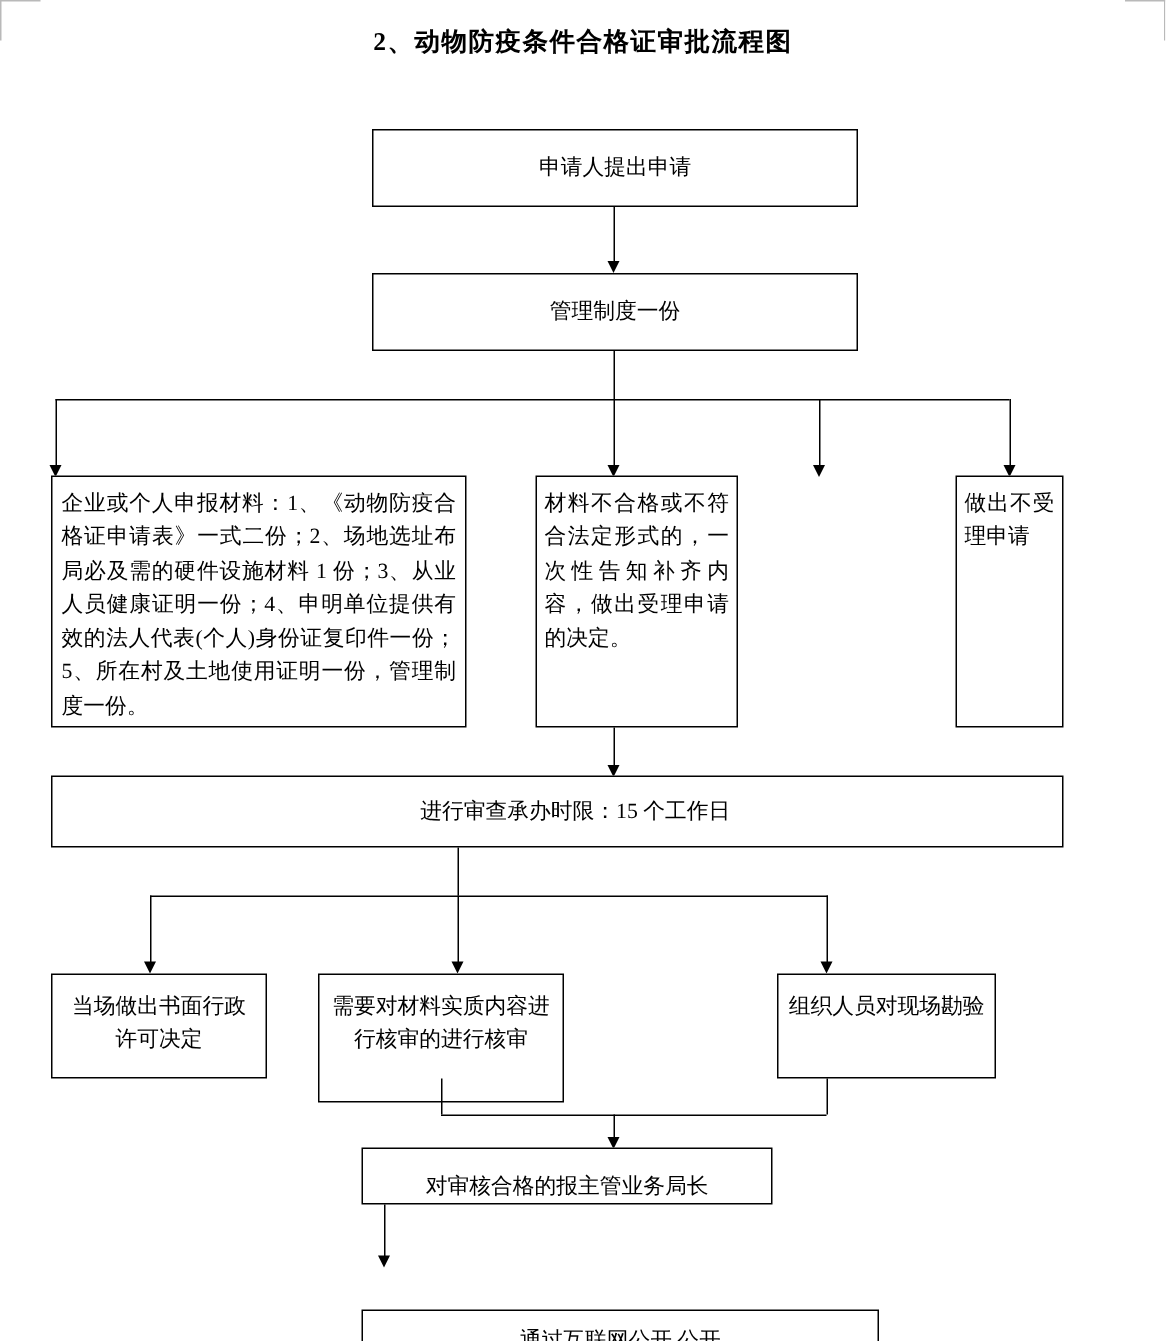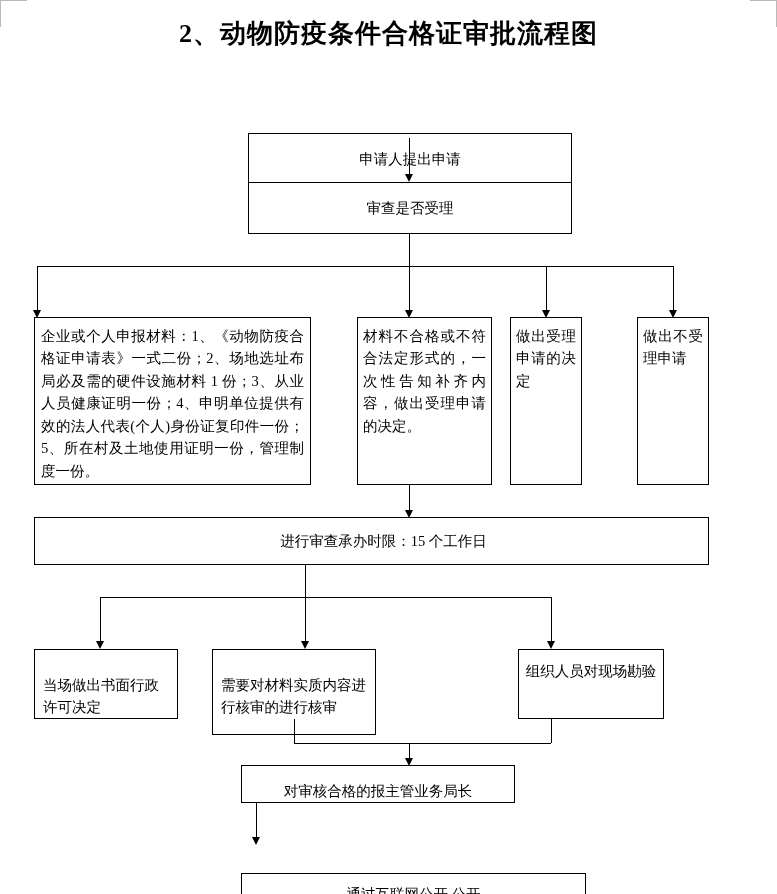--- a/index.html
+++ b/index.html
@@ -25,21 +25,21 @@
   }
   .corner.tl { left: 0px; top: 0px; border-left: 1px solid #b9b9b9; border-top: 1px solid #b9b9b9; }
   .corner.tr { right: 0px; top: 0px; border-right: 1px solid #b9b9b9; border-top: 1px solid #b9b9b9; }
 
   .title {
     position: absolute;
     left: 0;
     top: 16px;
     width: 777px;
     text-align: center;
-    font-size: 26px;
+    font-size: 17px;
     font-weight: bold;
     letter-spacing: 1px;
     font-family: "Liberation Serif", "DejaVu Serif", serif;
   }
 
   .box {
     position: absolute;
     box-sizing: border-box;
     border: 1px solid #000000;
     background: #ffffff;
@@ -54,22 +54,22 @@
   }
   .box.just {
     padding: 7px 6px 4px 6px;
     text-align: justify;
     text-justify: inter-ideograph;
   }
   .box.just.narrow {
     padding: 7px 5px 4px 5px;
   }
   .box.topleft {
-    padding: 24px 8px;
-    text-align: left;
+    padding: 10px 8px;
+    text-align: center;
   }
   .box.topcenter {
     padding: 10px 6px;
     text-align: center;
   }
 
   
   .vline {
     position: absolute;
     width: 1px;
@@ -92,29 +92,29 @@
 </head>
 <body>
 
 <div id="page">
 
   <div class="corner tl"></div>
   <div class="corner tr"></div>
 
   <div class="title">2、动物防疫条件合格证审批流程图</div>
 
-  <div class="box center" style="left:248px; top:86px; width:324px; height:52px;margin-top:47px;">
+  <div class="box center" style="left:248px; top:86px; width:324px; height:52px;">
     <span>申请人提出申请</span>
   </div>
 
   <div class="vline" style="left:409px; top:138px; height:38px;"></div>
   <div class="arrow" style="left:405px; top:174px;"></div>
 
   <div class="box center" style="left:248px; top:182px; width:324px; height:52px;">
-    <span>审查是否受理</span>
+    <span>管理制度一份</span>
   </div>
 
   <div class="vline" style="left:409px; top:234px; height:32px;"></div>
   <div class="hline" style="left:37px; top:266px; width:636px;"></div>
 
   <div class="vline" style="left:37px; top:266px; height:46px;"></div>
   <div class="arrow" style="left:33px; top:310px;"></div>
 
   <div class="vline" style="left:409px; top:266px; height:46px;"></div>
   <div class="arrow" style="left:405px; top:310px;"></div>
@@ -126,23 +126,20 @@
   <div class="arrow" style="left:669px; top:310px;"></div>
 
   <div class="box just" style="left:34px; top:317px; width:277px; height:168px;">
     <span>企业或个人申报材料：1、《动物防疫合格证申请表》一式二份；2、场地选址布局必及需的硬件设施材料 1 份；3、从业人员健康证明一份；4、申明单位提供有效的法人代表(个人)身份证复印件一份；5、所在村及土地使用证明一份，管理制度一份。</span>
   </div>
 
   <div class="box just narrow" style="left:357px; top:317px; width:135px; height:168px;">
     <span>材料不合格或不符合法定形式的，一次性告知补齐内容，做出受理申请的决定。</span>
   </div>
 
-  <div class="box just narrow" style="left:510px; top:317px; width:72px; height:168px;">
-    <span>做出受理申请的决定</span>
-  </div>
 
   <div class="box just narrow" style="left:637px; top:317px; width:72px; height:168px;">
     <span>做出不受理申请</span>
   </div>
 
   <div class="vline" style="left:409px; top:485px; height:28px;"></div>
   <div class="arrow" style="left:405px; top:510px;"></div>
 
   <div class="box center" style="left:34px; top:517px; width:675px; height:48px;padding-left:24px;">
     <span>进行审查承办时限：15 个工作日</span>

